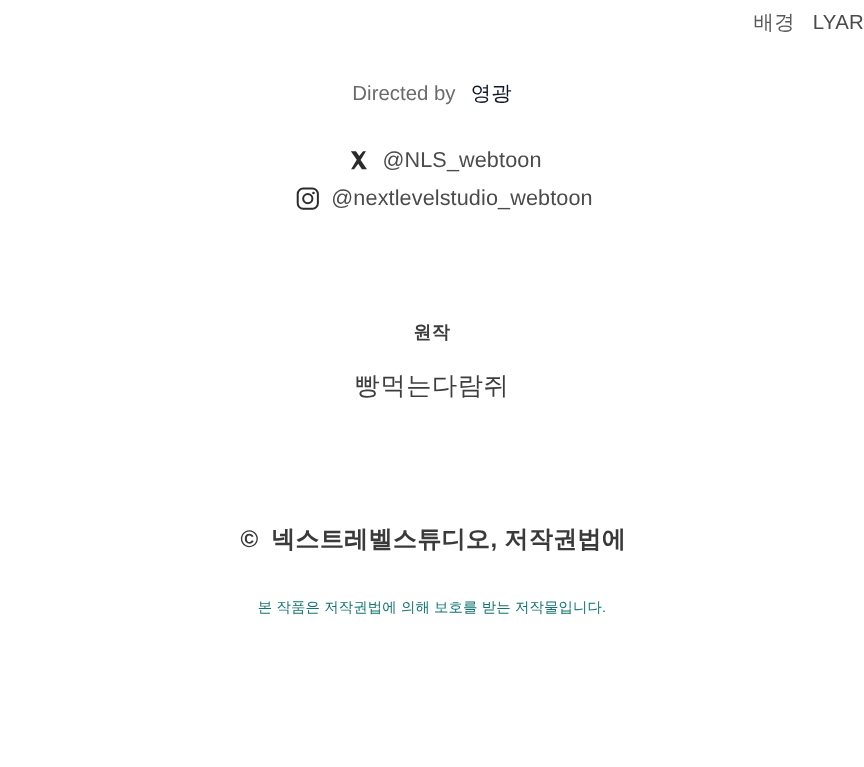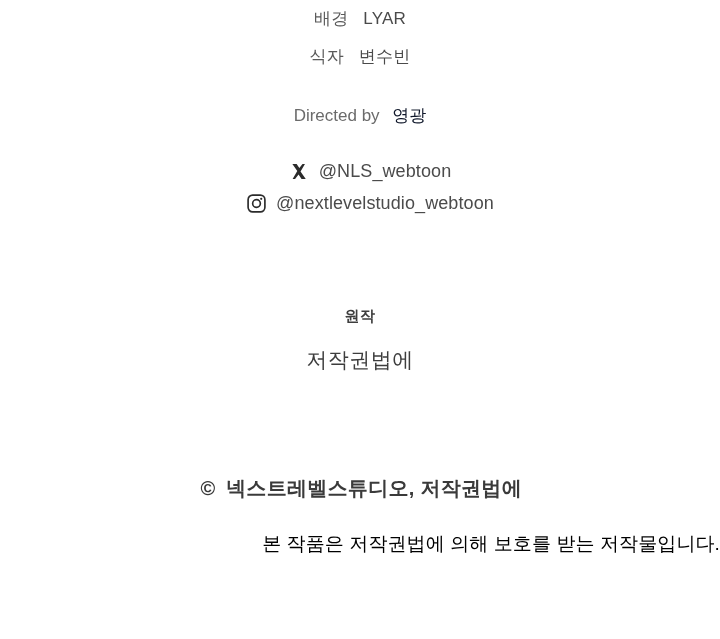--- a/index.html
+++ b/index.html
@@ -24,20 +24,21 @@
 
   
   .credits {
     padding-top: 0px;
   }
   .credit-line {
     font-size: 17px;
     line-height: 38px;
     color: #5a5a5a;
     letter-spacing: 0.2px;
+    text-align: right;
   }
   .credit-role {
     margin-right: 10px;
   }
   .credit-name {
     color: #4a4a4a;
   }
 
   .directed {
     margin-top: 25px;
@@ -116,40 +117,35 @@
     display: inline-flex;
     align-items: center;
     justify-content: center;
     width: 20px;
     height: 20px;
   }
   .legal {
     margin-top: 26px;
   }
   .legal-line {
-    font-size: 19px;
-    color: #000000;
+    font-size: 12px;
+    color: #0f766e;
     line-height: 30px;
     letter-spacing: 0.1px;
-    text-align: right;
   }
 </style>
 </head>
 <body>
 
 <div class="page">
 
   <div class="credits">
     <div class="credit-line">
       <span class="credit-role">배경</span>
       <span class="credit-name">LYAR</span>
-    </div>
-    <div class="credit-line">
-      <span class="credit-role">식자</span>
-      <span class="credit-name">변수빈</span>
     </div>
   </div>
 
   <div class="directed">
     <span>Directed by</span>
     <span class="dir-name">영광</span>
   </div>
 
   <div class="socials">
 
@@ -170,21 +166,21 @@
           <circle cx="17.4" cy="6.7" r="1.25" fill="#2b2b2b"></circle>
         </svg>
       </span>
       <span class="social-handle">@nextlevelstudio_webtoon</span>
     </div>
 
   </div>
 
   <div class="original">
     <div class="original-label">원작</div>
-    <div class="original-author">저작권법에</div>
+    <div class="original-author">빵먹는다람쥐</div>
   </div>
 
   <div class="copyright">
     <div class="copyright-line">
       <span class="copyright-mark">©</span>
       <span>넥스트레벨스튜디오, 저작권법에</span>
     </div>
     <div class="legal">
       <div class="legal-line">본 작품은 저작권법에 의해 보호를 받는 저작물입니다.</div>
     </div>

